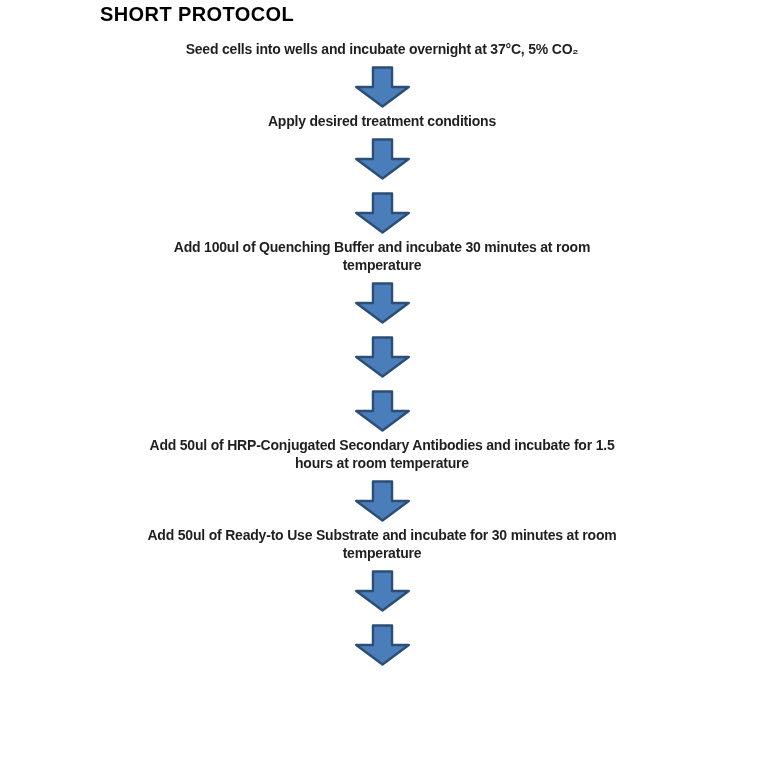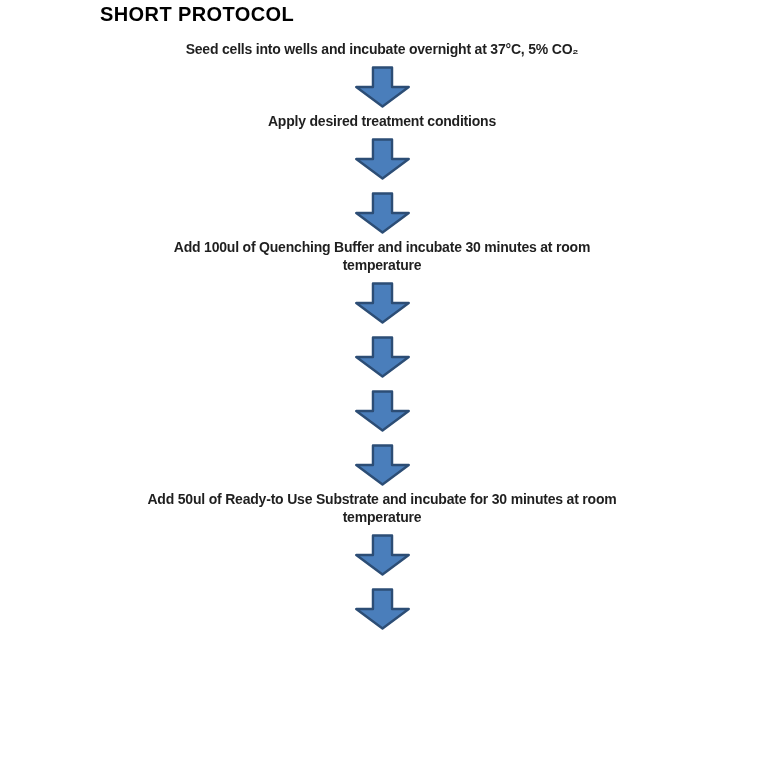--- a/index.html
+++ b/index.html
@@ -102,20 +102,22 @@
         </svg>
     </div>
 
 
     <div class="arrow">
       <svg width="57" height="42" viewBox="0 0 58 44">
           <polygon points="19,1.5 39,1.5 39,22 56.5,22 29,42.5 1.5,22 19,22"></polygon>
         </svg>
     </div>
 
+    <div class="step">Add 50ul of HRP-Conjugated Secondary Antibodies and incubate for 1.5
+hours at room temperature</div>
 
     <div class="arrow">
       <svg width="57" height="42" viewBox="0 0 58 44">
           <polygon points="19,1.5 39,1.5 39,22 56.5,22 29,42.5 1.5,22 19,22"></polygon>
         </svg>
     </div>
 
     <div class="step">Add 50ul of Ready-to Use Substrate and incubate for 30 minutes at room
 temperature</div>
 

